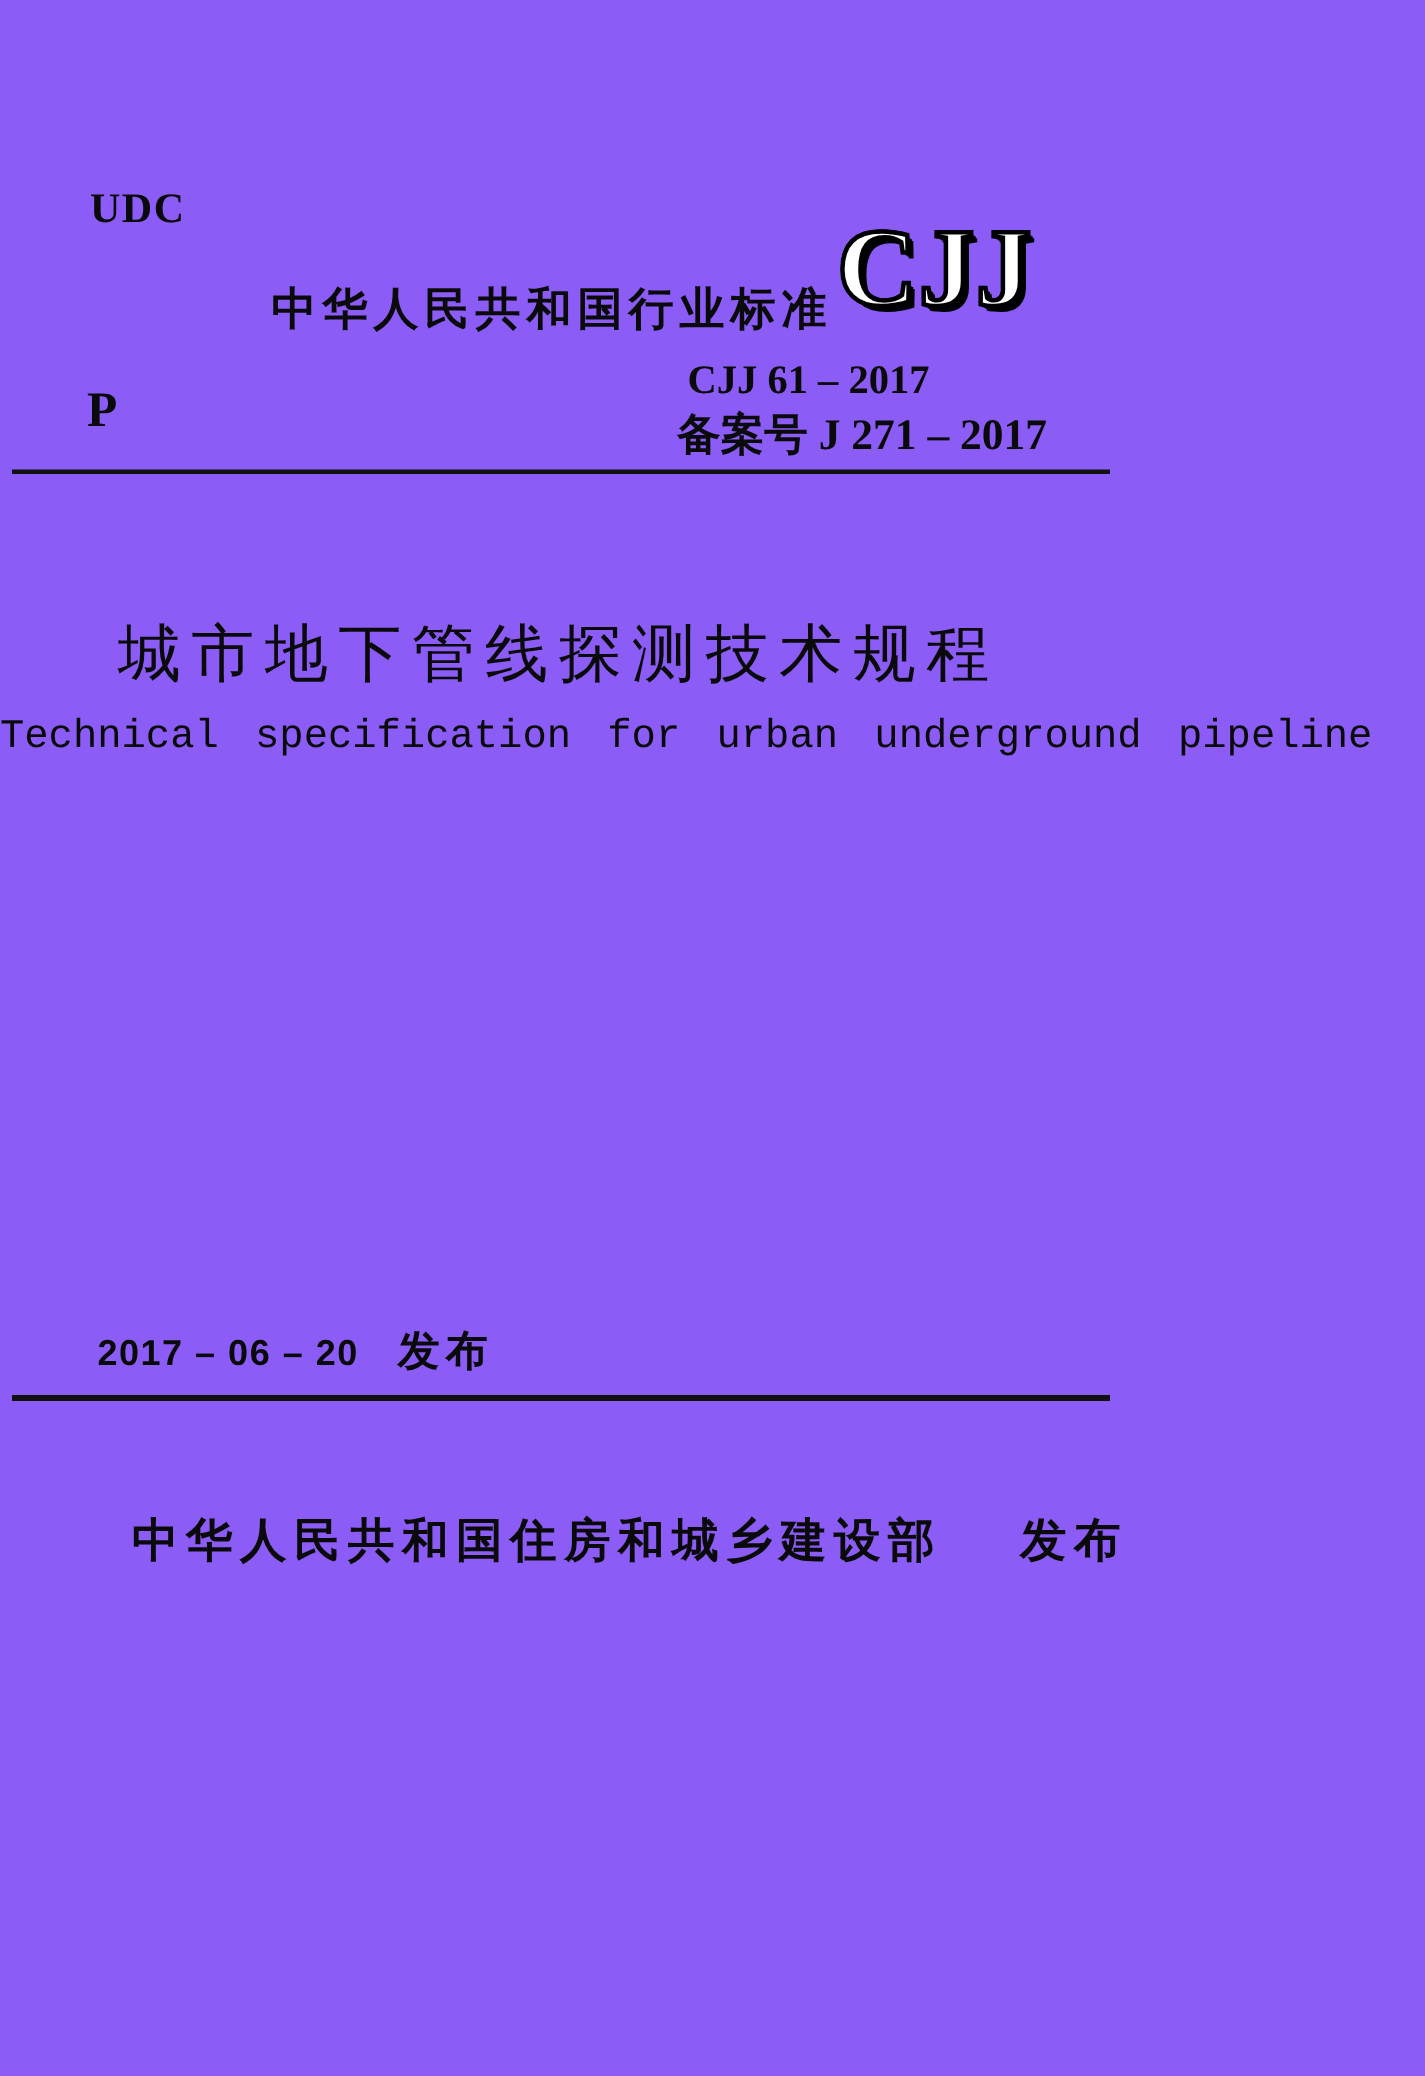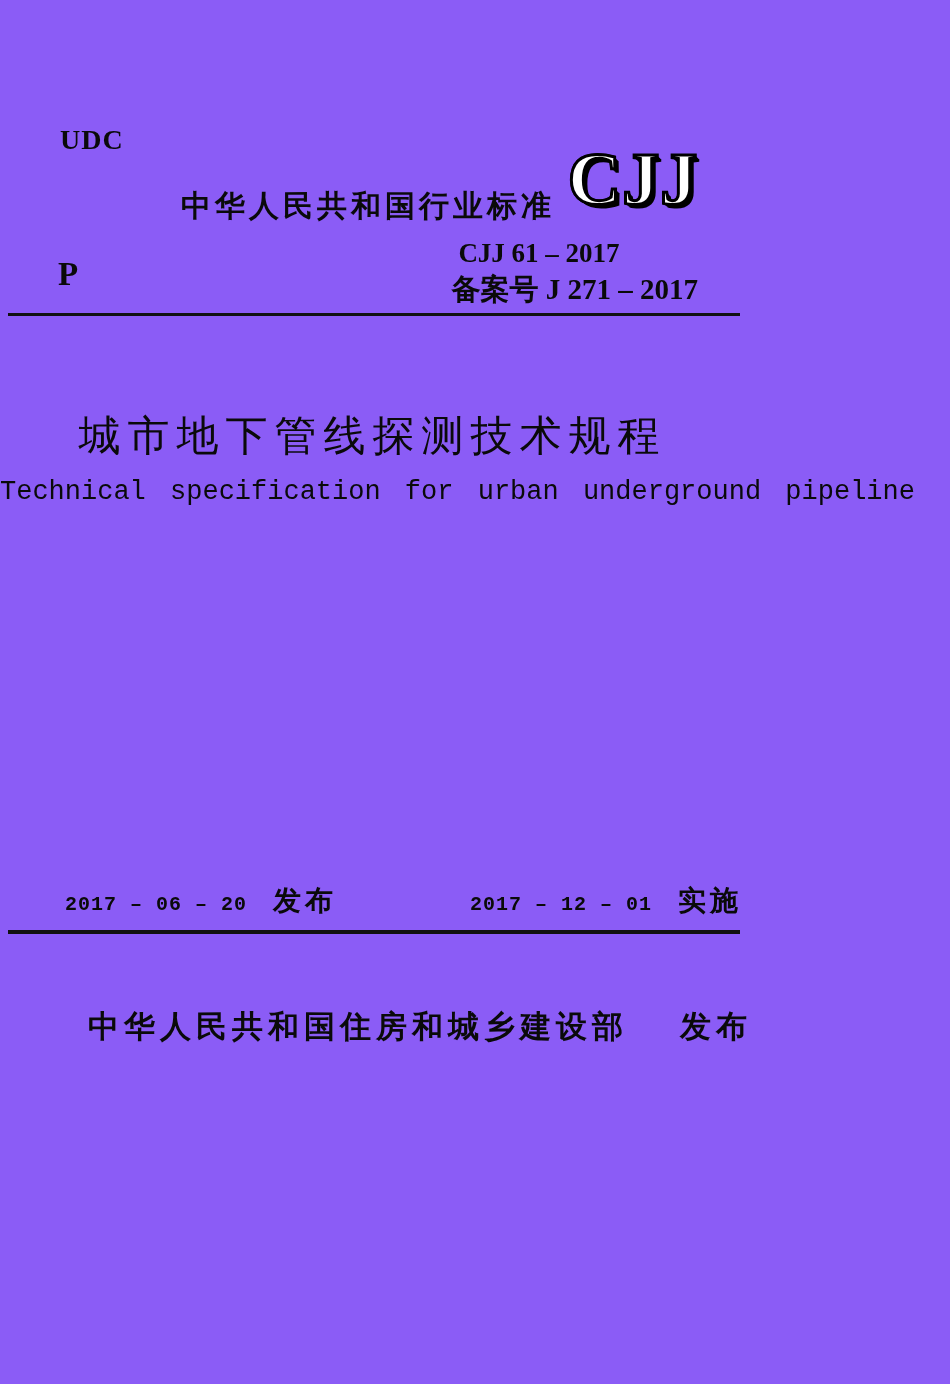--- a/index.html
+++ b/index.html
@@ -34,21 +34,20 @@
     font-weight: bold;
     font-size: 30px;
     letter-spacing: 4px;
     white-space: nowrap;
   }
   .cjj-logo {
     position: absolute;
     left: 558px;
     top: 142px;
     width: 150px;
-    text-align: center;
     font-family: "Liberation Serif", serif;
     font-weight: bold;
     font-size: 74px;
     line-height: 1;
     color: #ffffff;
     -webkit-text-stroke: 3px #000000;
     text-shadow:
       4px 4px 0 #000,
       3px 3px 0 #000,
       2px 2px 0 #000,
@@ -137,23 +136,23 @@
   .date-group {
     position: absolute;
     display: flex;
     align-items: baseline;
     gap: 26px;
     white-space: nowrap;
   }
   .date-group.issue { left: 65px; }
   .date-group.effective { left: 470px; }
   .date-value {
-    font-family: Liberation Mono, monospace;
-    font-weight: bold;
-    font-size: 20px;
+    font-family: Liberation Sans, sans-serif;
+    font-weight: bold;
+    font-size: 24px;
     letter-spacing: 1px;
   }
   .date-label {
     font-family: "Liberation Sans", sans-serif;
     font-weight: bold;
     font-size: 28px;
     letter-spacing: 4px;
   }
   .publisher-row {
     position: absolute;
@@ -193,24 +192,20 @@
   <div class="title-cn">城市地下管线探测技术规程</div>
 
   <div class="title-en line1">Technical specification for urban underground pipeline</div>
 
 
   <div class="dates-row">
     <div class="date-group issue">
       <span class="date-value">2017 – 06 – 20</span>
       <span class="date-label">发布</span>
     </div>
-    <div class="date-group effective">
-      <span class="date-value">2017 – 12 – 01</span>
-      <span class="date-label">实施</span>
-    </div>
   </div>
 
   <div class="rule rule-bottom"></div>
 
   <div class="publisher-row">
     <span class="publisher-name">中华人民共和国住房和城乡建设部</span>
     <span class="publisher-action">发布</span>
   </div>
 
 </div>

